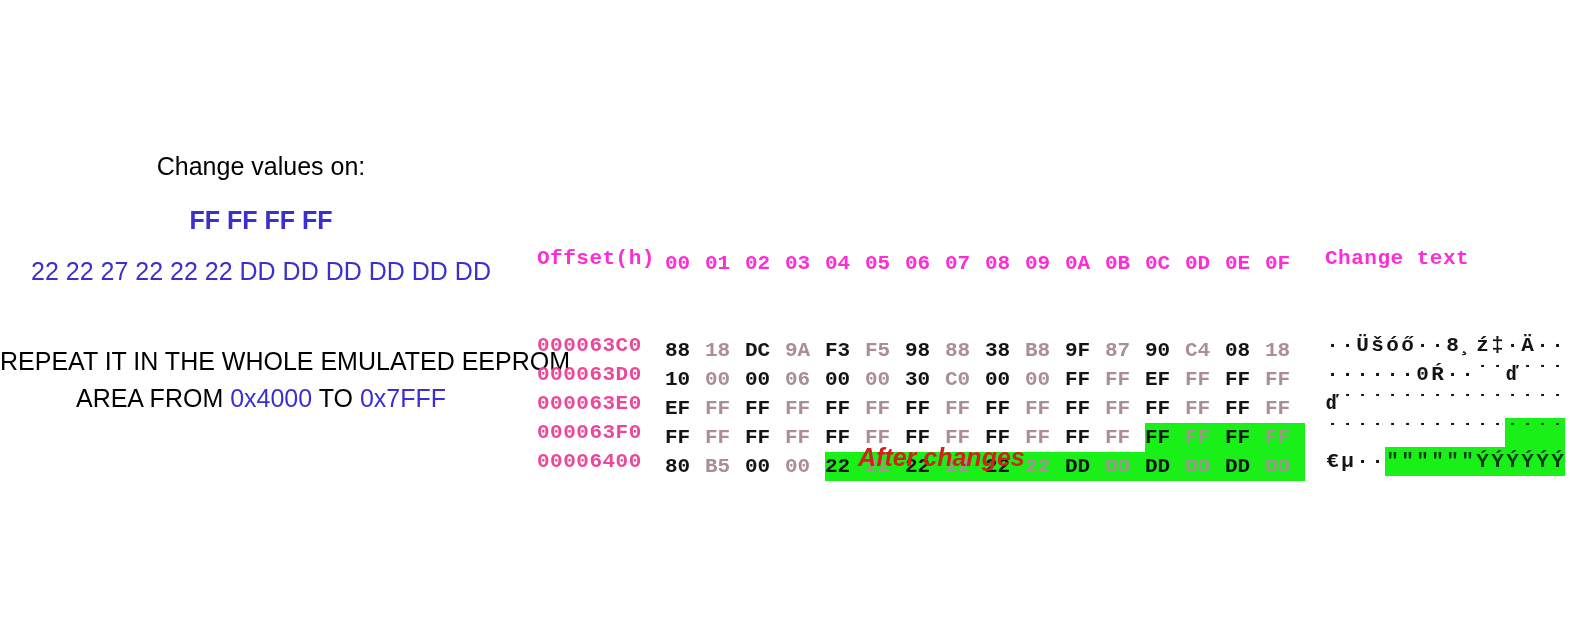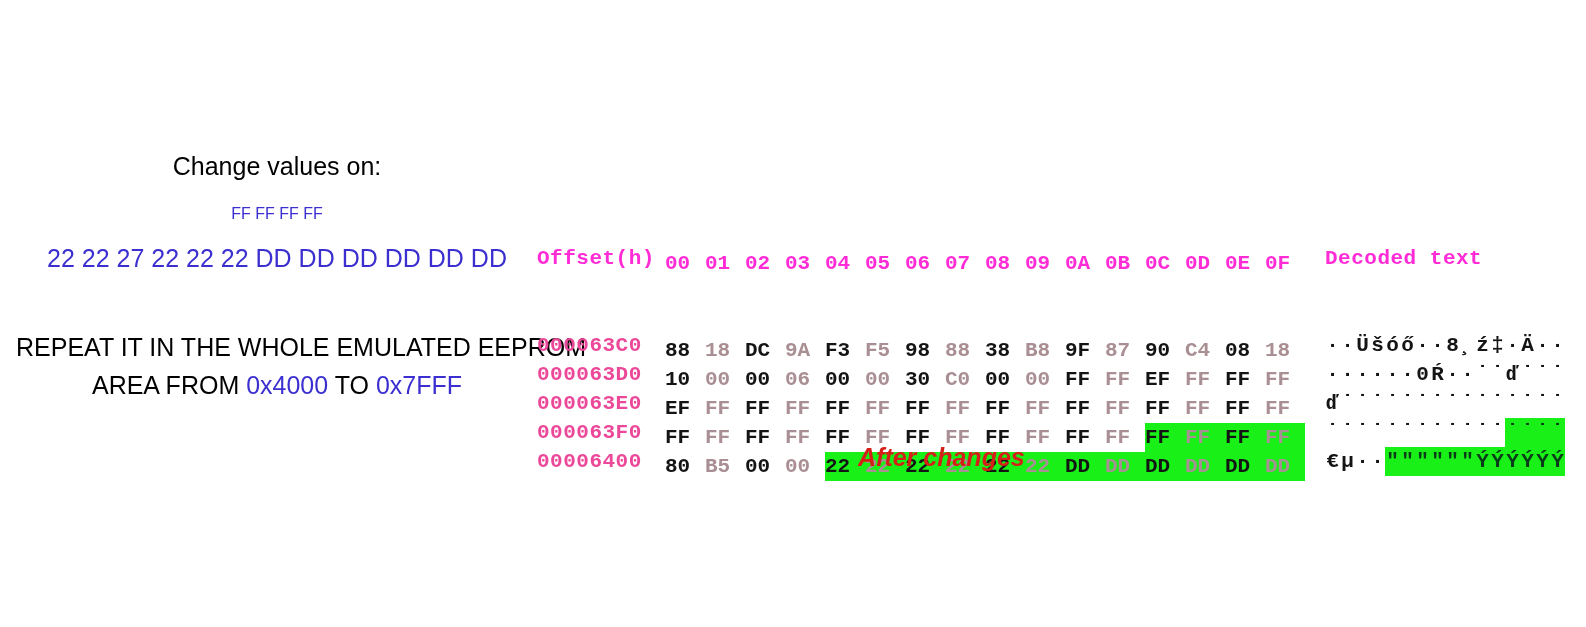--- a/index.html
+++ b/index.html
@@ -11,38 +11,39 @@
     width: 1586px;
     height: 627px;
     position: relative;
     overflow: hidden;
     font-family: "Liberation Sans", sans-serif;
   }
 
   
   #left-panel {
     position: absolute;
-    left: 16px;
+    left: 0px;
     top: 148px;
     width: 522px;
     text-align: center;
   }
   .instr-line {
     color: #000000;
     line-height: 1.5;
     white-space: nowrap;
   }
   #instr-title {
     font-size: 25px;
     letter-spacing: 0px;
   }
   #instr-ff {
-    font-size: 16px;
+    font-size: 25px;
     color: #3B2FD0;
     margin-top: 16px;
+    font-weight: bold;
   }
   #instr-2d {
     font-size: 25px;
     color: #3B2FD0;
     margin-top: 14px;
   }
   #instr-repeat {
     font-size: 25px;
     margin-top: 52px;
   }
@@ -139,18 +140,18 @@
 
   <div class="instr-line" id="instr-area">
     <span>AREA FROM </span><span class="hex-accent">0x4000</span><span> TO </span><span class="hex-accent">0x7FFF</span>
   </div>
 </div>
 
 <div id="hex-editor">
   <div class="hex-row hdr" id="hex-header">
     <span class="col-offset">Offset(h)</span>
     <span class="bytes" id="hdr-bytes"><span class="byte">00</span><span class="byte">01</span><span class="byte">02</span><span class="byte">03</span><span class="byte">04</span><span class="byte">05</span><span class="byte">06</span><span class="byte">07</span><span class="byte">08</span><span class="byte">09</span><span class="byte">0A</span><span class="byte">0B</span><span class="byte">0C</span><span class="byte">0D</span><span class="byte">0E</span><span class="byte">0F</span></span>
-    <span class="col-decoded-label">Decoded text</span>
+    <span class="col-decoded-label">Change text</span>
   </div>
   <div id="hex-rows"><div class="hex-row"><span class="col-offset addr">000063C0</span><span class="bytes"><span class="byte even">88</span><span class="byte odd">18</span><span class="byte even">DC</span><span class="byte odd">9A</span><span class="byte even">F3</span><span class="byte odd">F5</span><span class="byte even">98</span><span class="byte odd">88</span><span class="byte even">38</span><span class="byte odd">B8</span><span class="byte even">9F</span><span class="byte odd">87</span><span class="byte even">90</span><span class="byte odd">C4</span><span class="byte even">08</span><span class="byte odd">18</span></span><span class="decoded"><span class="dch">·</span><span class="dch">·</span><span class="dch">Ü</span><span class="dch">š</span><span class="dch">ó</span><span class="dch">ő</span><span class="dch">·</span><span class="dch">·</span><span class="dch">8</span><span class="dch">¸</span><span class="dch">ź</span><span class="dch">‡</span><span class="dch">·</span><span class="dch">Ä</span><span class="dch">·</span><span class="dch">·</span></span></div><div class="hex-row"><span class="col-offset addr">000063D0</span><span class="bytes"><span class="byte even">10</span><span class="byte odd">00</span><span class="byte even">00</span><span class="byte odd">06</span><span class="byte even">00</span><span class="byte odd">00</span><span class="byte even">30</span><span class="byte odd">C0</span><span class="byte even">00</span><span class="byte odd">00</span><span class="byte even">FF</span><span class="byte odd">FF</span><span class="byte even">EF</span><span class="byte odd">FF</span><span class="byte even">FF</span><span class="byte odd">FF</span></span><span class="decoded"><span class="dch">·</span><span class="dch">·</span><span class="dch">·</span><span class="dch">·</span><span class="dch">·</span><span class="dch">·</span><span class="dch">0</span><span class="dch">Ŕ</span><span class="dch">·</span><span class="dch">·</span><span class="dch">˙</span><span class="dch">˙</span><span class="dch">ď</span><span class="dch">˙</span><span class="dch">˙</span><span class="dch">˙</span></span></div><div class="hex-row"><span class="col-offset addr">000063E0</span><span class="bytes"><span class="byte even">EF</span><span class="byte odd">FF</span><span class="byte even">FF</span><span class="byte odd">FF</span><span class="byte even">FF</span><span class="byte odd">FF</span><span class="byte even">FF</span><span class="byte odd">FF</span><span class="byte even">FF</span><span class="byte odd">FF</span><span class="byte even">FF</span><span class="byte odd">FF</span><span class="byte even">FF</span><span class="byte odd">FF</span><span class="byte even">FF</span><span class="byte odd">FF</span></span><span class="decoded"><span class="dch">ď</span><span class="dch">˙</span><span class="dch">˙</span><span class="dch">˙</span><span class="dch">˙</span><span class="dch">˙</span><span class="dch">˙</span><span class="dch">˙</span><span class="dch">˙</span><span class="dch">˙</span><span class="dch">˙</span><span class="dch">˙</span><span class="dch">˙</span><span class="dch">˙</span><span class="dch">˙</span><span class="dch">˙</span></span></div><div class="hex-row"><span class="col-offset addr">000063F0</span><span class="bytes"><span class="byte even">FF</span><span class="byte odd">FF</span><span class="byte even">FF</span><span class="byte odd">FF</span><span class="byte even">FF</span><span class="byte odd">FF</span><span class="byte even">FF</span><span class="byte odd">FF</span><span class="byte even">FF</span><span class="byte odd">FF</span><span class="byte even">FF</span><span class="byte odd">FF</span><span class="byte even hl">FF</span><span class="byte odd hl">FF</span><span class="byte even hl">FF</span><span class="byte odd hl">FF</span></span><span class="decoded"><span class="dch">˙</span><span class="dch">˙</span><span class="dch">˙</span><span class="dch">˙</span><span class="dch">˙</span><span class="dch">˙</span><span class="dch">˙</span><span class="dch">˙</span><span class="dch">˙</span><span class="dch">˙</span><span class="dch">˙</span><span class="dch">˙</span><span class="dch hl">˙</span><span class="dch hl">˙</span><span class="dch hl">˙</span><span class="dch hl">˙</span></span></div><div class="hex-row"><span class="col-offset addr">00006400</span><span class="bytes"><span class="byte even">80</span><span class="byte odd">B5</span><span class="byte even">00</span><span class="byte odd">00</span><span class="byte even hl">22</span><span class="byte odd hl">22</span><span class="byte even hl">22</span><span class="byte odd hl">22</span><span class="byte even hl">22</span><span class="byte odd hl">22</span><span class="byte even hl">DD</span><span class="byte odd hl">DD</span><span class="byte even hl">DD</span><span class="byte odd hl">DD</span><span class="byte even hl">DD</span><span class="byte odd hl">DD</span></span><span class="decoded"><span class="dch">€</span><span class="dch">µ</span><span class="dch">·</span><span class="dch">·</span><span class="dch hl">"</span><span class="dch hl">"</span><span class="dch hl">"</span><span class="dch hl">"</span><span class="dch hl">"</span><span class="dch hl">"</span><span class="dch hl">Ý</span><span class="dch hl">Ý</span><span class="dch hl">Ý</span><span class="dch hl">Ý</span><span class="dch hl">Ý</span><span class="dch hl">Ý</span></span></div></div>
 </div>
 
 <div id="caption">After changes</div>
 
 </body></html>

